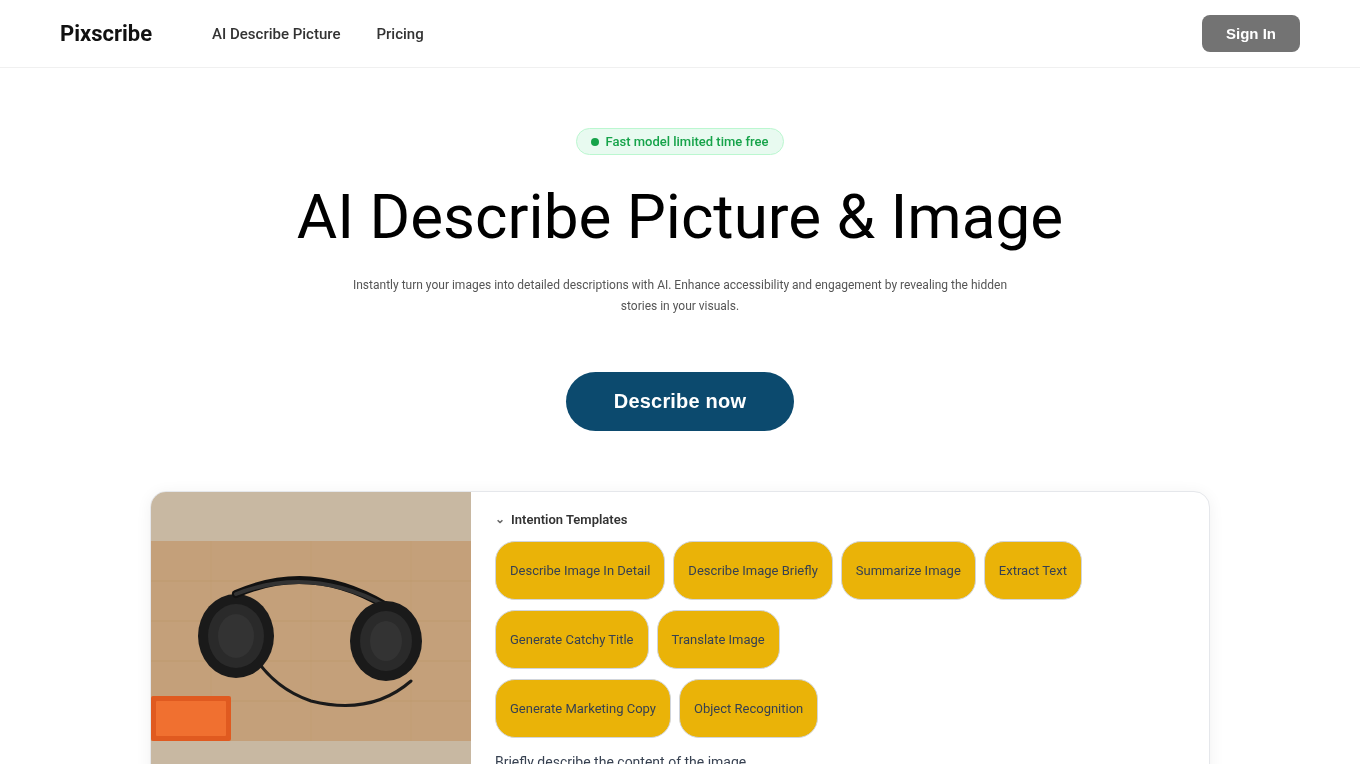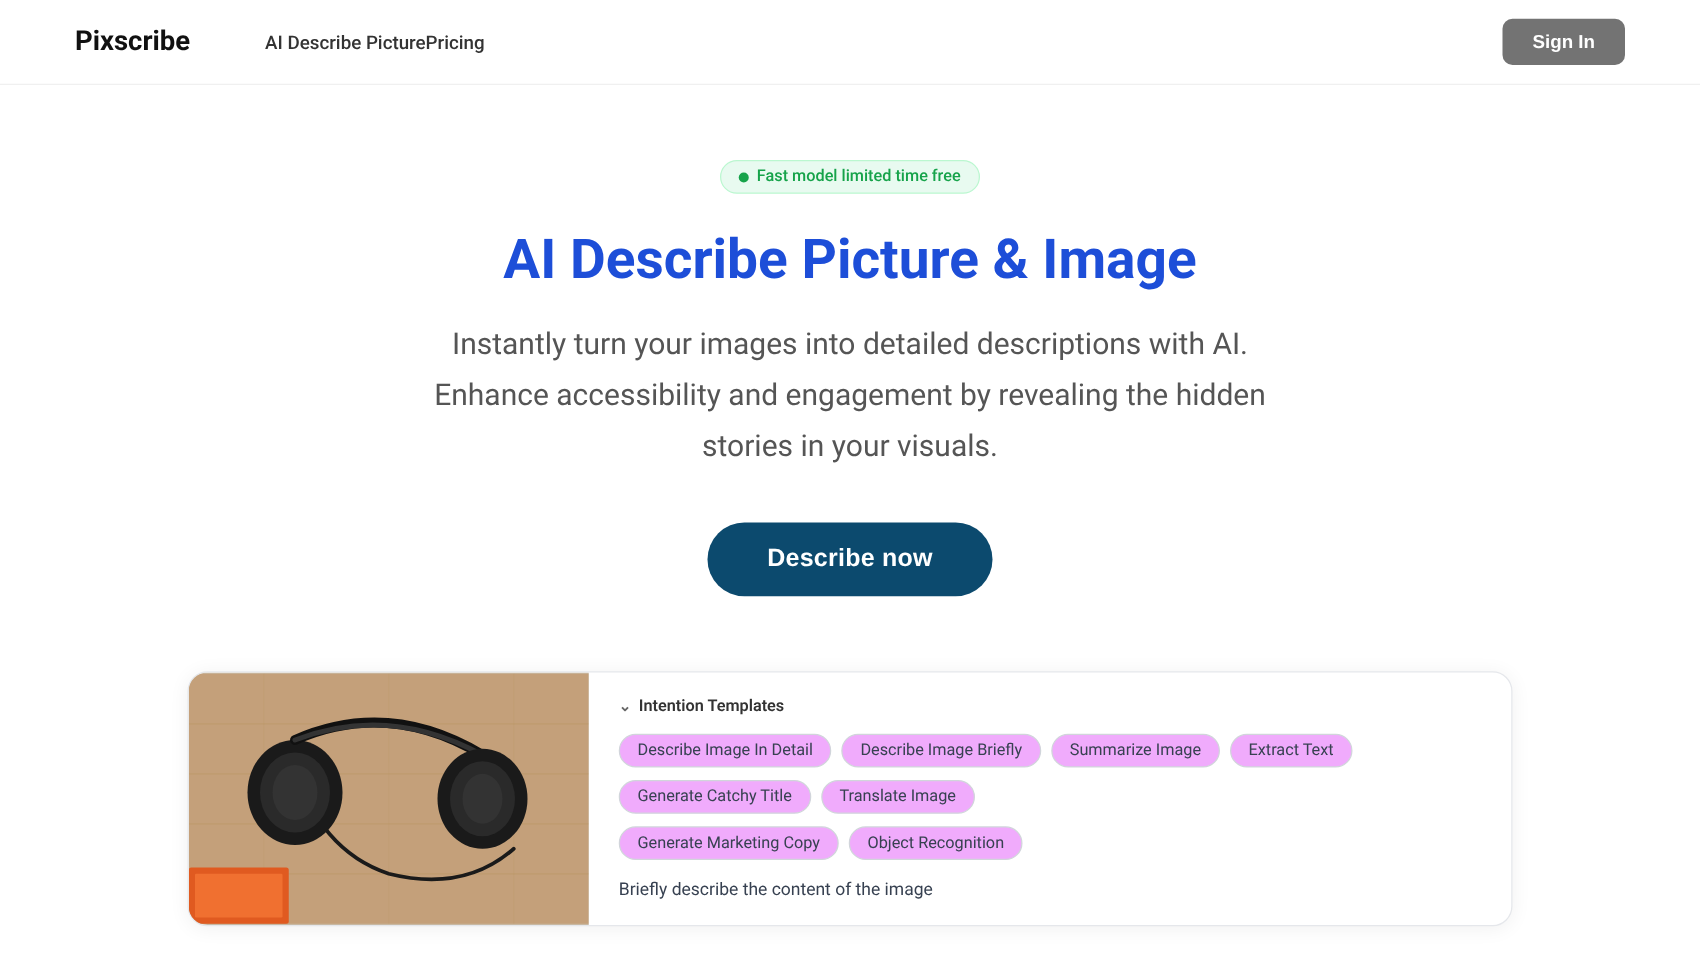--- a/index.html
+++ b/index.html
@@ -27,20 +27,21 @@
 
     .logo {
       font-size: 22px;
       font-weight: 700;
       color: #111;
       margin-right: 60px;
     }
 
     nav {
       display: flex;
+      gap: 36px;
       flex: 1;
     }
 
     nav a {
       text-decoration: none;
       color: #333;
       font-size: 15px;
       font-weight: 500;
     }
 
@@ -80,34 +81,34 @@
 
     .badge-dot {
       width: 8px;
       height: 8px;
       background: #16a34a;
       border-radius: 50%;
       display: inline-block;
     }
 
     .hero h1 {
-      font-size: 44px;
-      font-weight: 700;
+      font-size: 62px;
+      font-weight: 400;
       line-height: 1.1;
-      color: #1d4ed8;
+      color: #000000;
       margin-bottom: 24px;
       max-width: 800px;
     }
 
     .hero p {
-      font-size: 24px;
+      font-size: 12px;
       color: #555;
       max-width: 680px;
       line-height: 1.7;
-      margin-bottom: 40px;
+      margin-bottom: 56px;
     }
 
     .describe-btn {
       background: #0c4a6e;
       color: #fff;
       border: none;
       border-radius: 50px;
       padding: 18px 48px;
       font-size: 20px;
       font-weight: 600;
@@ -175,24 +176,24 @@
     .tags-row {
       display: flex;
       flex-wrap: wrap;
       gap: 8px;
       margin-bottom: 10px;
     }
 
     .tag {
       border: 1px solid #d1d5db;
       border-radius: 20px;
-      padding: 5px 14px;
+      padding: 21px 14px;
       font-size: 13px;
       color: #374151;
-      background: #f0abfc;
+      background: #eab308;
       cursor: pointer;
       white-space: nowrap;
     }
 
     .prompt-label {
       font-size: 14px;
       color: #374151;
       margin-top: 6px;
       font-weight: 400;
     }

